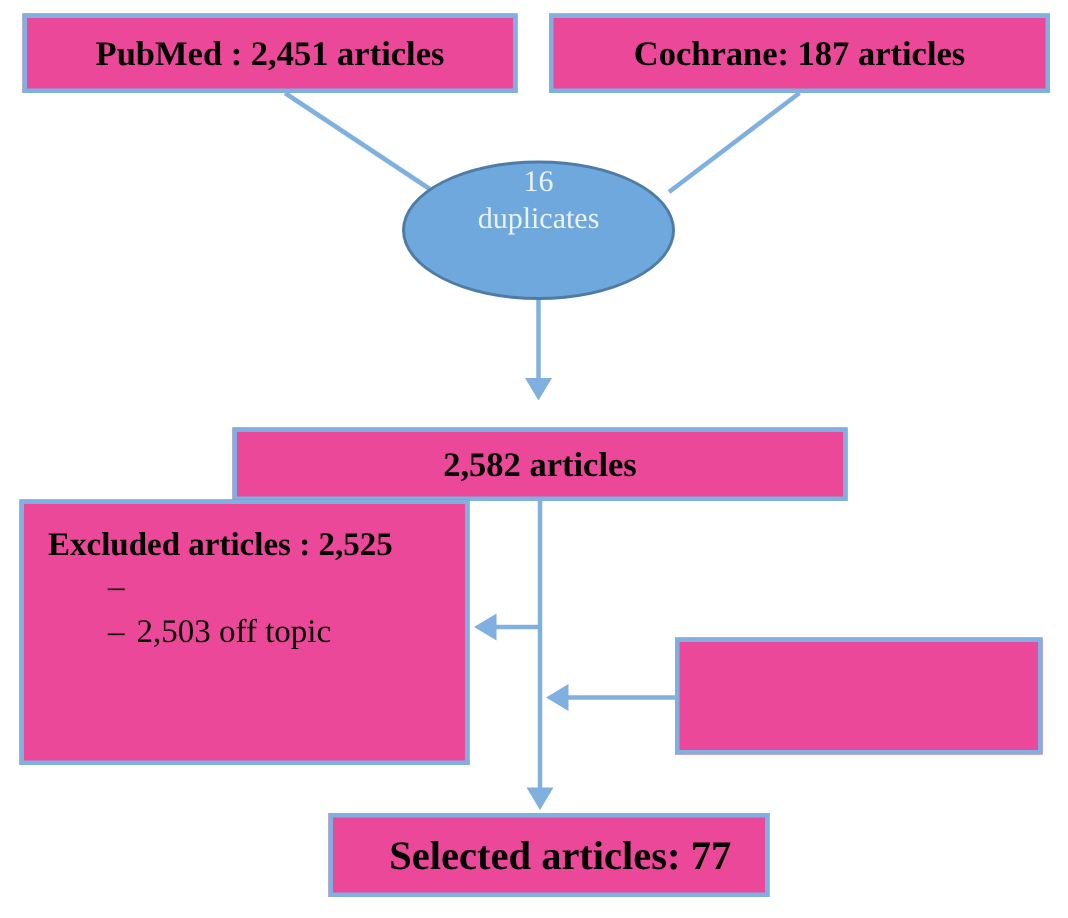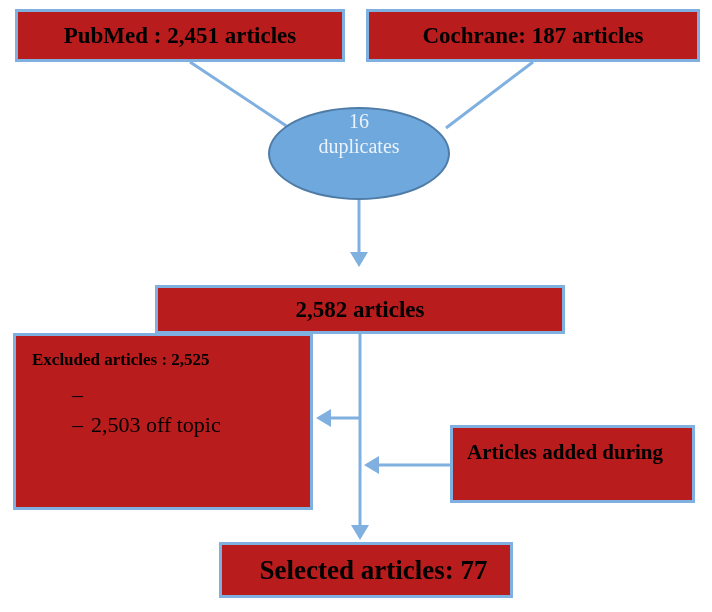--- a/index.html
+++ b/index.html
@@ -15,42 +15,42 @@
     overflow: hidden;
   }
   svg.connectors {
     position: absolute;
     left: 0; top: 0;
     width: 712px; height: 612px;
     z-index: 1;
   }
   .node {
     position: absolute;
-    background: #b91c1c;
+    background: #ec4899;
     border: 3px solid #7FB0DF;
     z-index: 2;
     color: #000000;
   }
   .node.center {
     display: flex;
     align-items: center;
     justify-content: center;
     text-align: center;
   }
   .box-pubmed   { left: 15px;  top: 9px;   width: 330px; height: 53px; font-weight: bold; font-size: 23px; }
   .box-cochrane { left: 366px; top: 9px;   width: 334px; height: 53px; font-weight: bold; font-size: 23px; }
   .box-combined { left: 155px; top: 285px; width: 410px; height: 49px; font-weight: bold; font-size: 23px; }
   .box-selected { left: 219px; top: 542px; width: 294px; height: 56px; font-weight: bold; font-size: 27px; padding-left: 15px; }
   .box-excluded { left: 13px;  top: 333px; width: 300px; height: 177px; padding: 14px 10px 0 16px; }
   .box-added    { left: 450px; top: 425px; width: 245px; height: 78px; padding: 10px 8px 0 14px;
                   font-weight: bold; font-size: 21px; line-height: 1.4; }
   .excluded-title {
     font-weight: bold;
-    font-size: 17px;
-    margin-bottom: 10px;
+    font-size: 22px;
+    margin-bottom: 0;
   }
   .excluded-list { margin-left: 40px; font-size: 22px; font-weight: normal; }
   .excluded-item { display: flex; line-height: 1.35; }
   .excluded-item .dash { margin-right: 8px; }
   .excluded-item .txt { max-width: 185px; }
   .ellipse {
     position: absolute;
     left: 268px; top: 107px;
     width: 182px; height: 93px;
     border-radius: 50%;
@@ -115,20 +115,19 @@
         <span class="dash">–</span>
       </div>
       <div class="excluded-item">
         <span class="dash">–</span>
         <span class="txt">2,503 off topic</span>
       </div>
     </div>
   </div>
 
   <div class="node box-added">
-    <div>Articles added during</div>
   </div>
 
   <div class="node center box-selected">
     <span>Selected articles: 77</span>
   </div>
 
 </div>
 
 </body></html>

